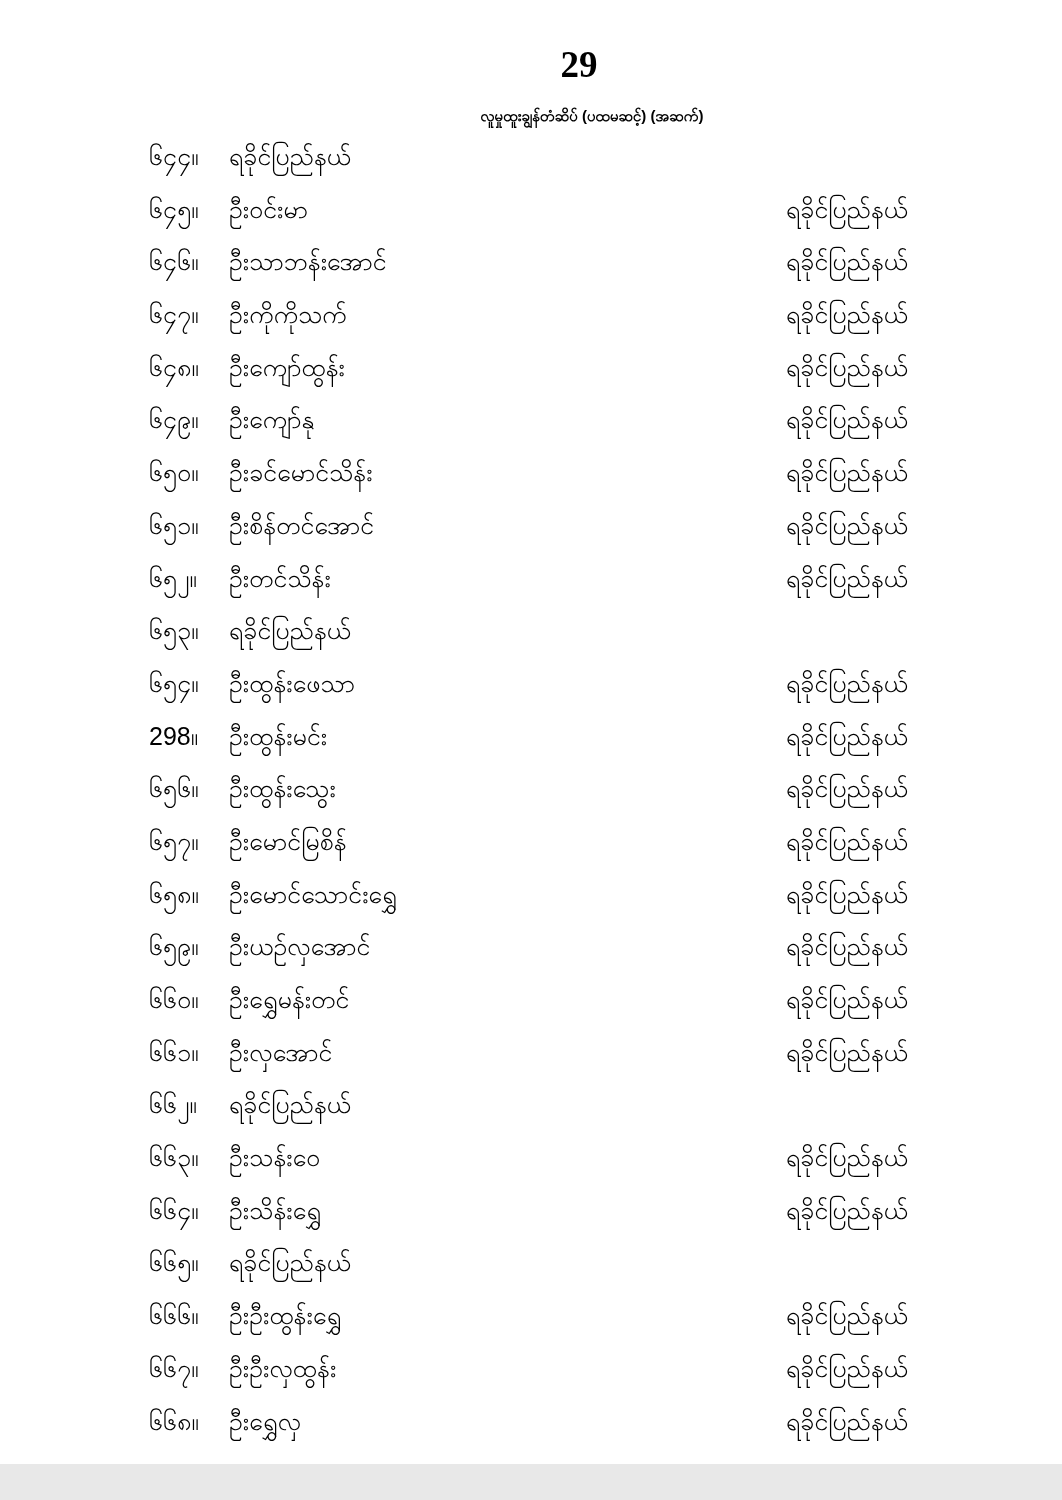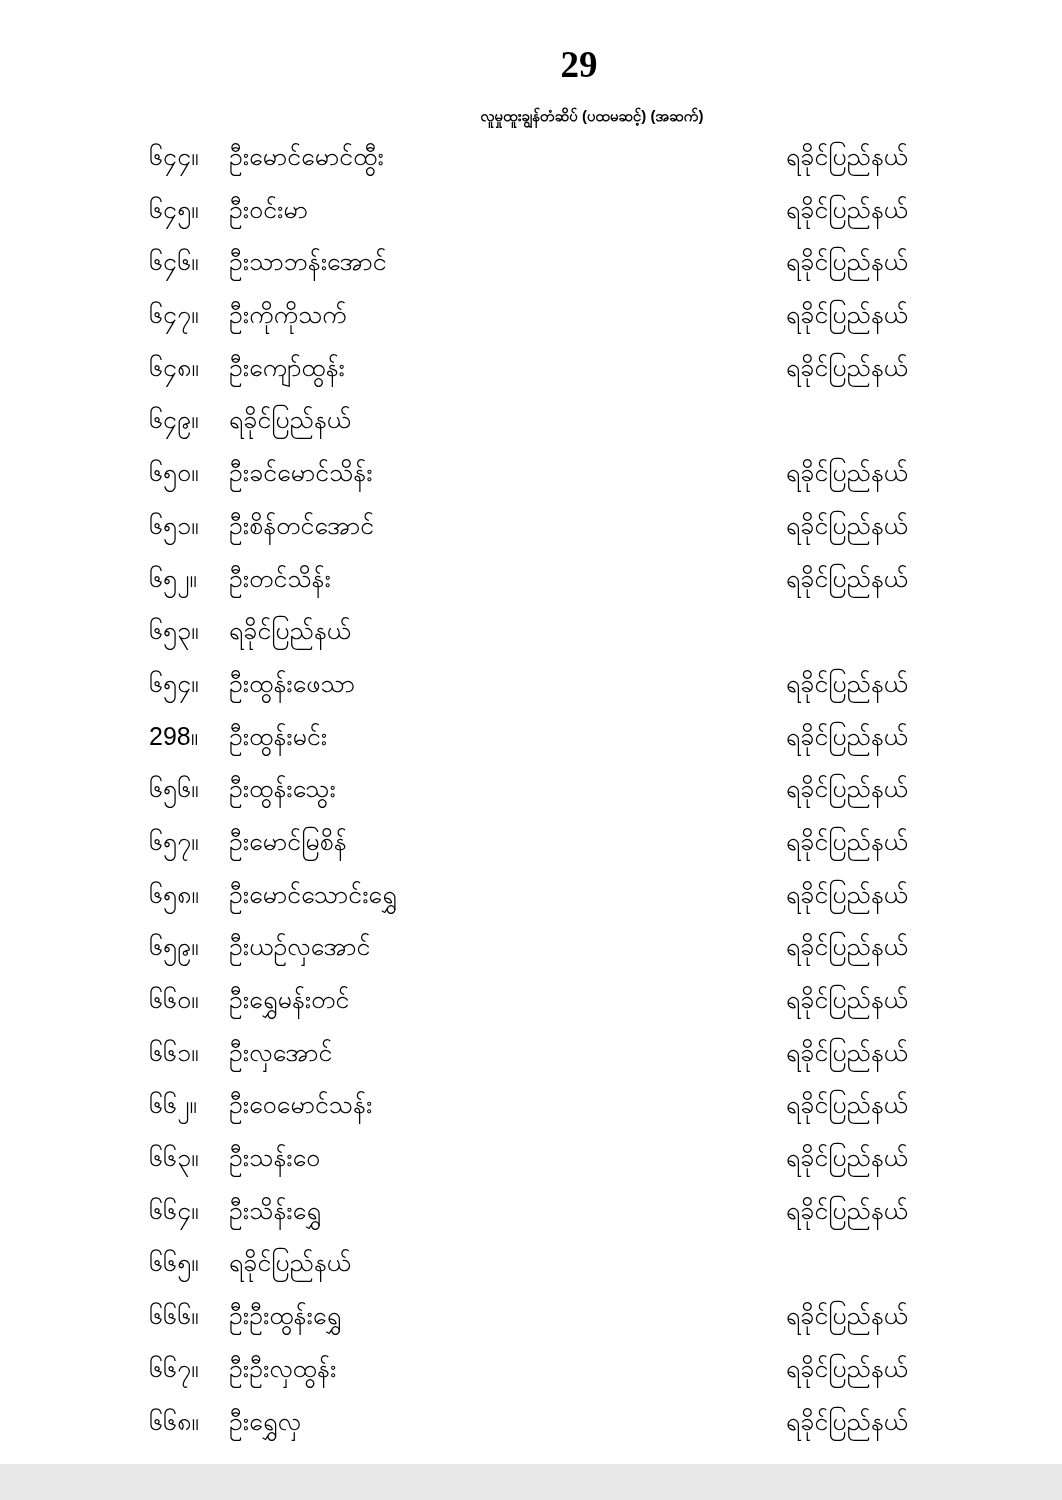--- a/index.html
+++ b/index.html
@@ -61,21 +61,20 @@
 <body>
 
 <div class="page">
   <div class="page-number">29</div>
 
   <div class="doc-title">လူမှုထူးချွန်တံဆိပ် (ပထမဆင့်) (အဆက်)</div>
 
   <div class="award-list">
   <div class="list-row">
     <span class="cell">၆၄၄။</span>
-    <span class="cell">ဦးမောင်မောင်ထွီး</span>
     <span class="cell">ရခိုင်ပြည်နယ်</span>
   </div>
 
   <div class="list-row">
     <span class="cell">၆၄၅။</span>
     <span class="cell">ဦးဝင်းမာ</span>
     <span class="cell">ရခိုင်ပြည်နယ်</span>
   </div>
 
   <div class="list-row">
@@ -91,20 +90,21 @@
   </div>
 
   <div class="list-row">
     <span class="cell">၆၄၈။</span>
     <span class="cell">ဦးကျော်ထွန်း</span>
     <span class="cell">ရခိုင်ပြည်နယ်</span>
   </div>
 
   <div class="list-row">
     <span class="cell">၆၄၉။</span>
+    <span class="cell">ဦးကျော်နု</span>
     <span class="cell">ရခိုင်ပြည်နယ်</span>
   </div>
 
   <div class="list-row">
     <span class="cell">၆၅၀။</span>
     <span class="cell">ဦးခင်မောင်သိန်း</span>
     <span class="cell">ရခိုင်ပြည်နယ်</span>
   </div>
 
   <div class="list-row">
@@ -167,21 +167,20 @@
   </div>
 
   <div class="list-row">
     <span class="cell">၆၆၁။</span>
     <span class="cell">ဦးလှအောင်</span>
     <span class="cell">ရခိုင်ပြည်နယ်</span>
   </div>
 
   <div class="list-row">
     <span class="cell">၆၆၂။</span>
-    <span class="cell">ဦးဝေမောင်သန်း</span>
     <span class="cell">ရခိုင်ပြည်နယ်</span>
   </div>
 
   <div class="list-row">
     <span class="cell">၆၆၃။</span>
     <span class="cell">ဦးသန်းဝေ</span>
     <span class="cell">ရခိုင်ပြည်နယ်</span>
   </div>
 
   <div class="list-row">

